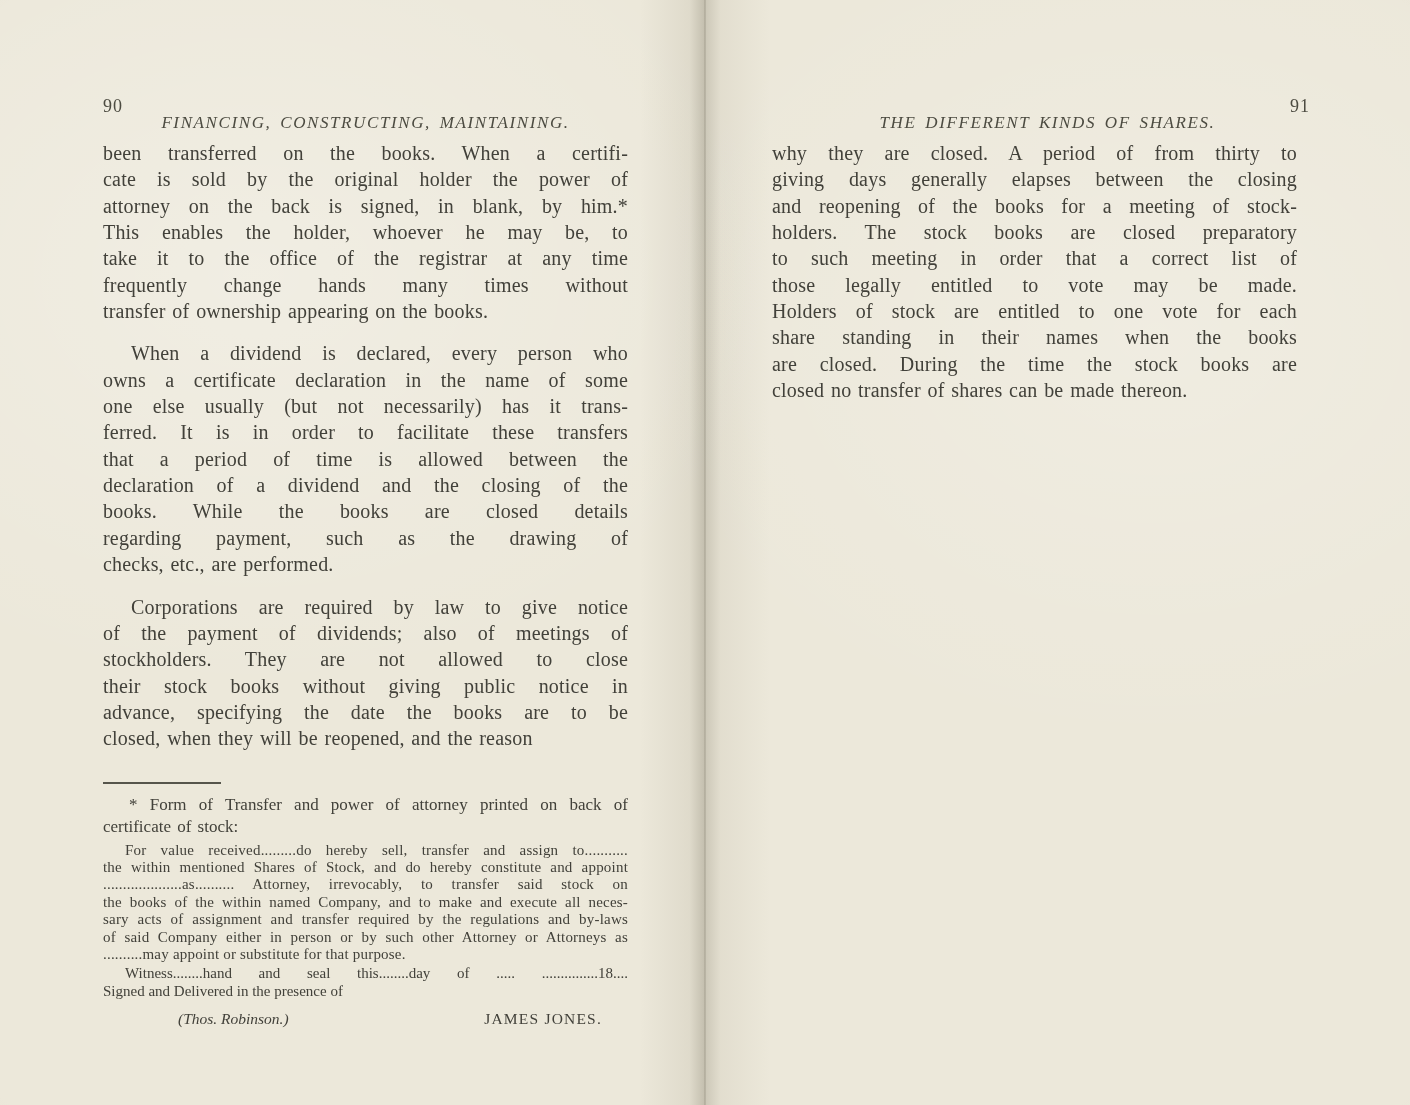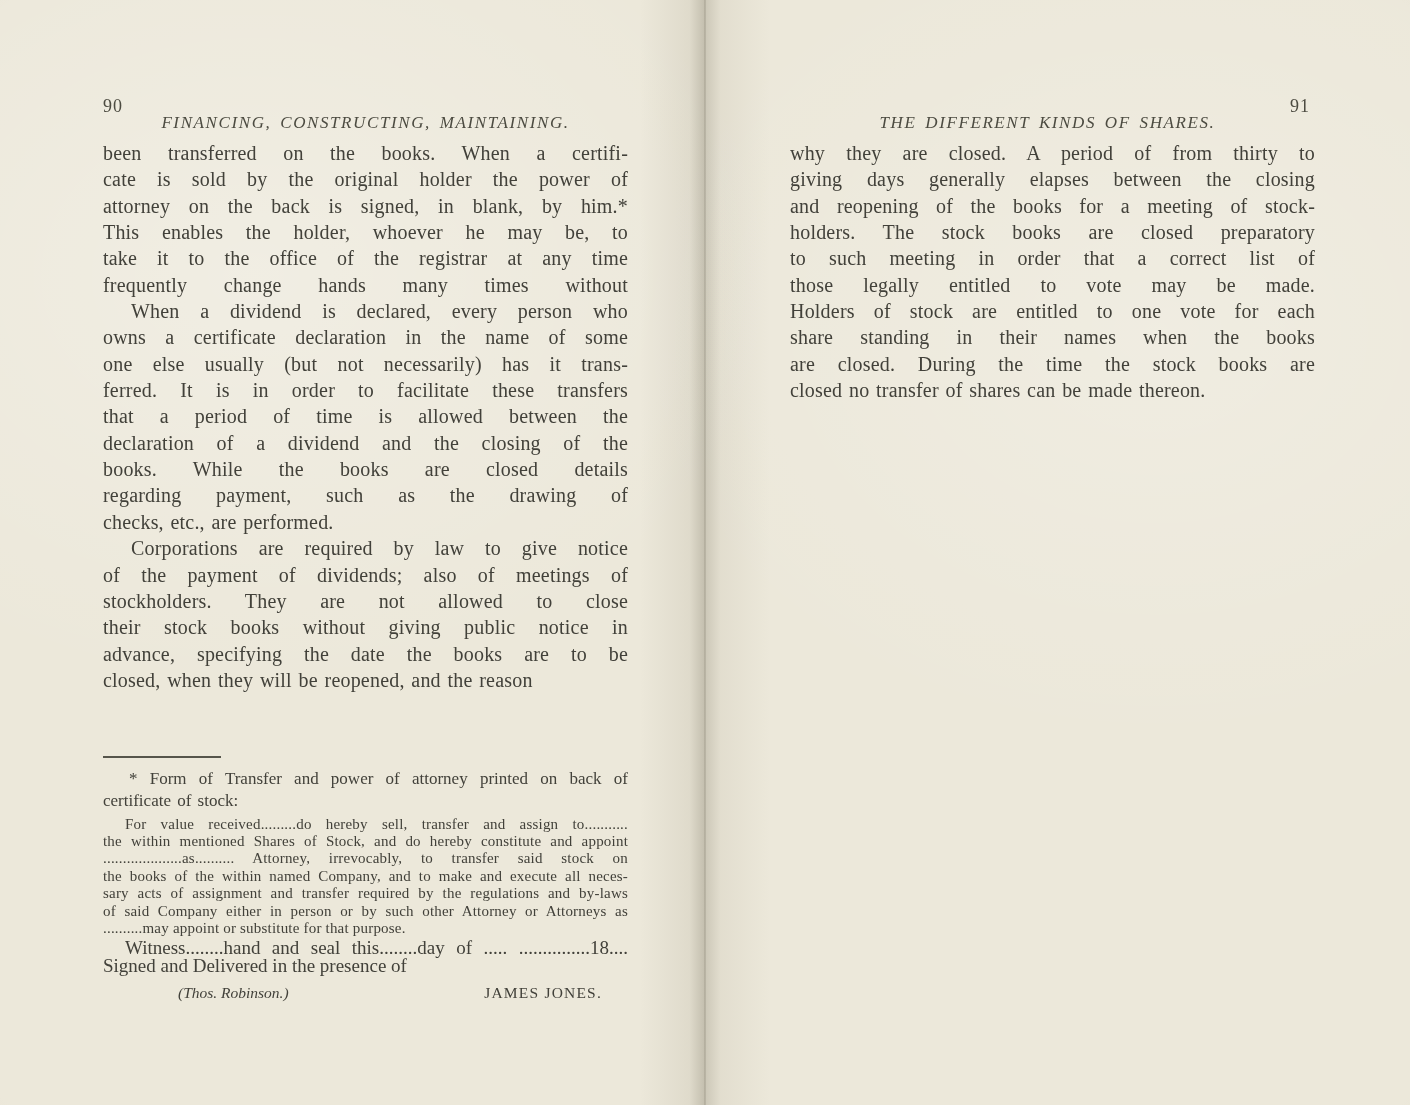--- a/index.html
+++ b/index.html
@@ -44,34 +44,34 @@
     font-style:italic;font-size:17px;letter-spacing:1.6px;
     color:var(--ink-soft);word-spacing:3px;margin-top:17px;
   }
   .pagenum{
     position:absolute;top:0;font-size:18px;color:var(--ink-soft);letter-spacing:1px;
   }
   .pagenum.num-left{left:0;}
   .pagenum.num-right{right:0;}
 
   .body-text{position:absolute;top:140px;left:103px;width:525px;font-size:20px;line-height:26.35px;word-spacing:1.5px;letter-spacing:0.2px;}
-  .page-right .body-text{left:85px;}
+  .page-right .body-text{left:67px;}
 
   .para{}
   .line{text-align:justify;text-align-last:justify;white-space:normal;}
   .line.last{text-align-last:left;}
-  .body-text .line.indent{text-indent:28px;}
+  .body-text .line.indent{text-indent:28px;margin-top:16px;}
 
-  .footnote{position:absolute;top:754px;left:103px;width:525px;color:var(--ink);}
+  .footnote{position:absolute;top:780px;left:103px;width:525px;color:var(--ink);}
   .fn-rule{width:118px;height:2px;background:#56554b;margin-top:2px;}
   .fn-intro{margin-top:10px;font-size:17px;line-height:21.8px;word-spacing:2px;}
   .fn-intro .line.indent{text-indent:26px;}
   .fn-form{margin-top:4px;font-size:15px;line-height:17.4px;letter-spacing:0.2px;}
   .fn-form .line.indent{text-indent:22px;}
-  .fn-witness{margin-top:2px;font-size:19px;line-height:17.4px;}
+  .fn-witness{margin-top:2px;font-size:15px;line-height:17.4px;}
   .fn-witness .line.indent{text-indent:22px;}
   .fn-signatures{
     margin-top:10px;display:flex;justify-content:space-between;
     padding-left:75px;padding-right:26px;font-size:15.5px;line-height:18px;
   }
   .fn-sig-left{font-style:italic;}
   .fn-sig-right{letter-spacing:1.2px;}
 </style>
 </head>
 <body>
@@ -85,20 +85,21 @@
     </div>
 
     <div class="body-text">
         <div class="para">
           <div class="line">been transferred on the books.  When a certifi-</div>
           <div class="line">cate is sold by the original holder the power of</div>
           <div class="line">attorney on the back is signed, in blank, by him.*</div>
           <div class="line">This enables the holder, whoever he may be, to</div>
           <div class="line">take it to the office of the registrar at any time</div>
           <div class="line">frequently change hands many times without</div>
+          <div class="line last">transfer of ownership appearing on the books.</div>
         </div>
         <div class="para">
           <div class="line indent">When a dividend is declared, every person who</div>
           <div class="line">owns a certificate declaration in the name of some</div>
           <div class="line">one else usually (but not necessarily) has it trans-</div>
           <div class="line">ferred.  It is in order to facilitate these transfers</div>
           <div class="line">that a period of time is allowed between the</div>
           <div class="line">declaration of a dividend and the closing of the</div>
           <div class="line">books.  While the books are closed details</div>
           <div class="line">regarding payment, such as the drawing of</div>

